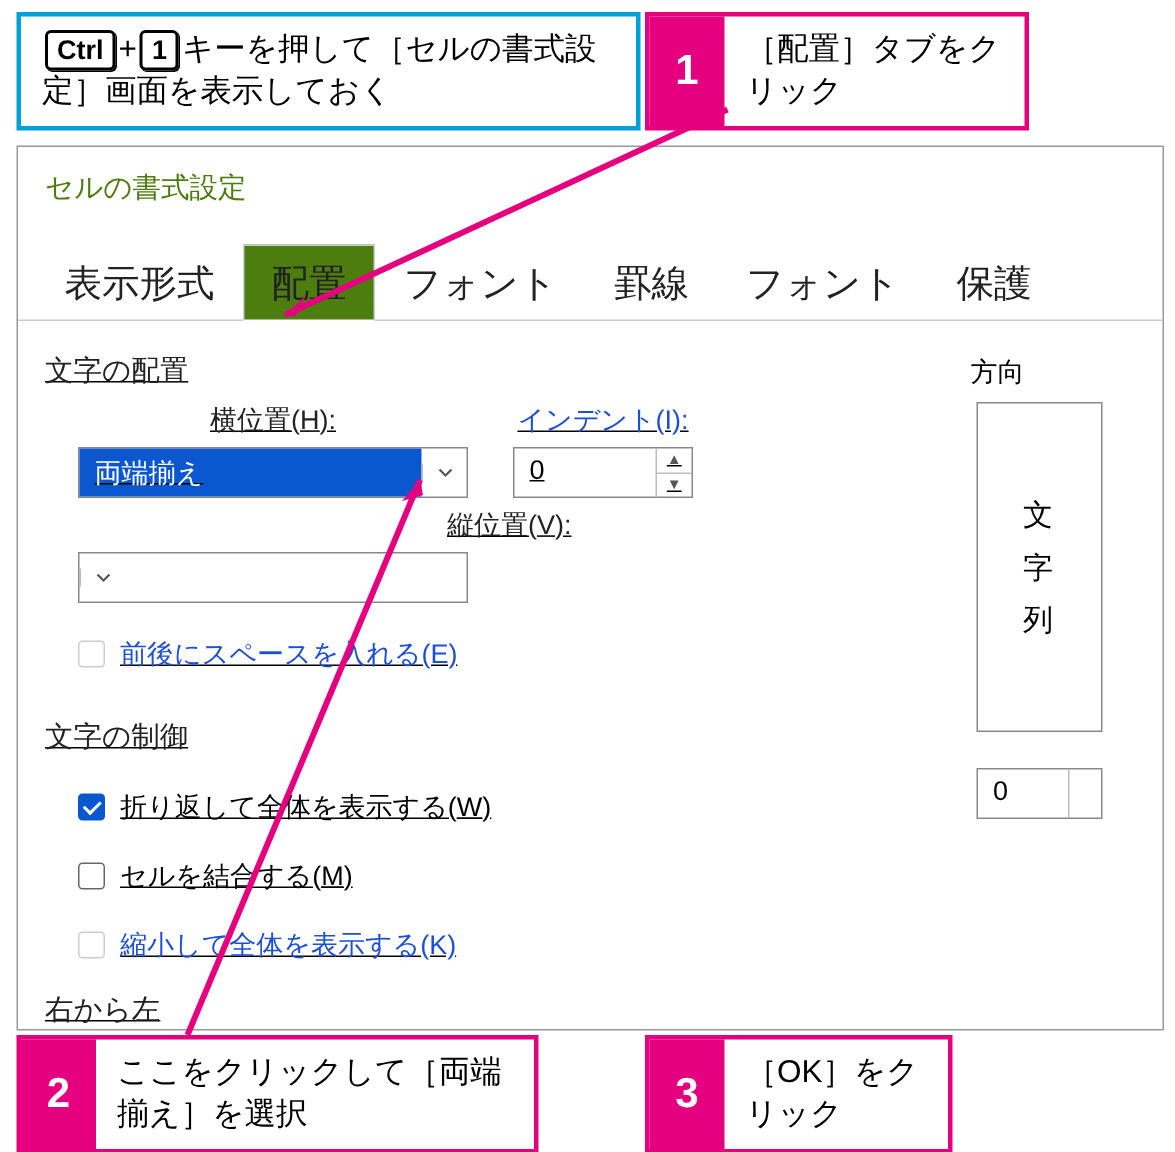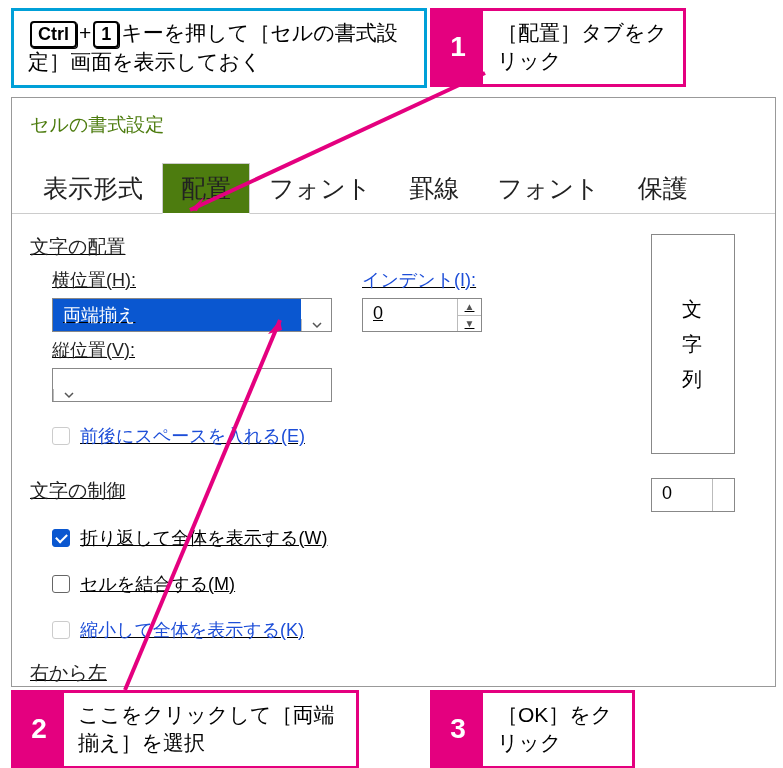--- a/index.html
+++ b/index.html
@@ -114,27 +114,28 @@
     color: #222;
     margin: 6px 0 8px 0;
   }
   .field-row {
     margin: 6px 0 6px 22px;
   }
   .field-label {
     font-size: 18px;
     color: #222;
     margin-bottom: 6px;
+    text-align: center;
   }
   .u { text-decoration: underline; }
   .row-flex { display: flex; align-items: center; gap: 30px;}
   .combo {
     display: flex;
-    align-items: flex-end;
-    width: 280px;
+    align-items: center;
+    width: 260px;
     height: 34px;
     border: 1px solid #888;
     font-size: 18px;
     background: #fff;
   }
   .combo .cval {
     flex: 1;
     padding: 4px 10px;
   }
   .combo.sel .cval {
@@ -343,20 +344,21 @@
 
       <div class="group-label" style="margin-top:18px">右から左</div>
       <div class="field-row">
         <div class="field-label">
           <span>文字の方向(</span><span class="u">T</span><span>):</span>
         </div>
       </div>
     </div>
 
     <div class="rightcol">
+      <div class="orient-label">方向</div>
       <div class="orient-box">
         <span>文</span>
         <span>字</span>
         <span>列</span>
       </div>
       <div class="deg-box">
         <div class="dval">0</div>
         <div class="dbtn"></div>
       </div>
     </div>

